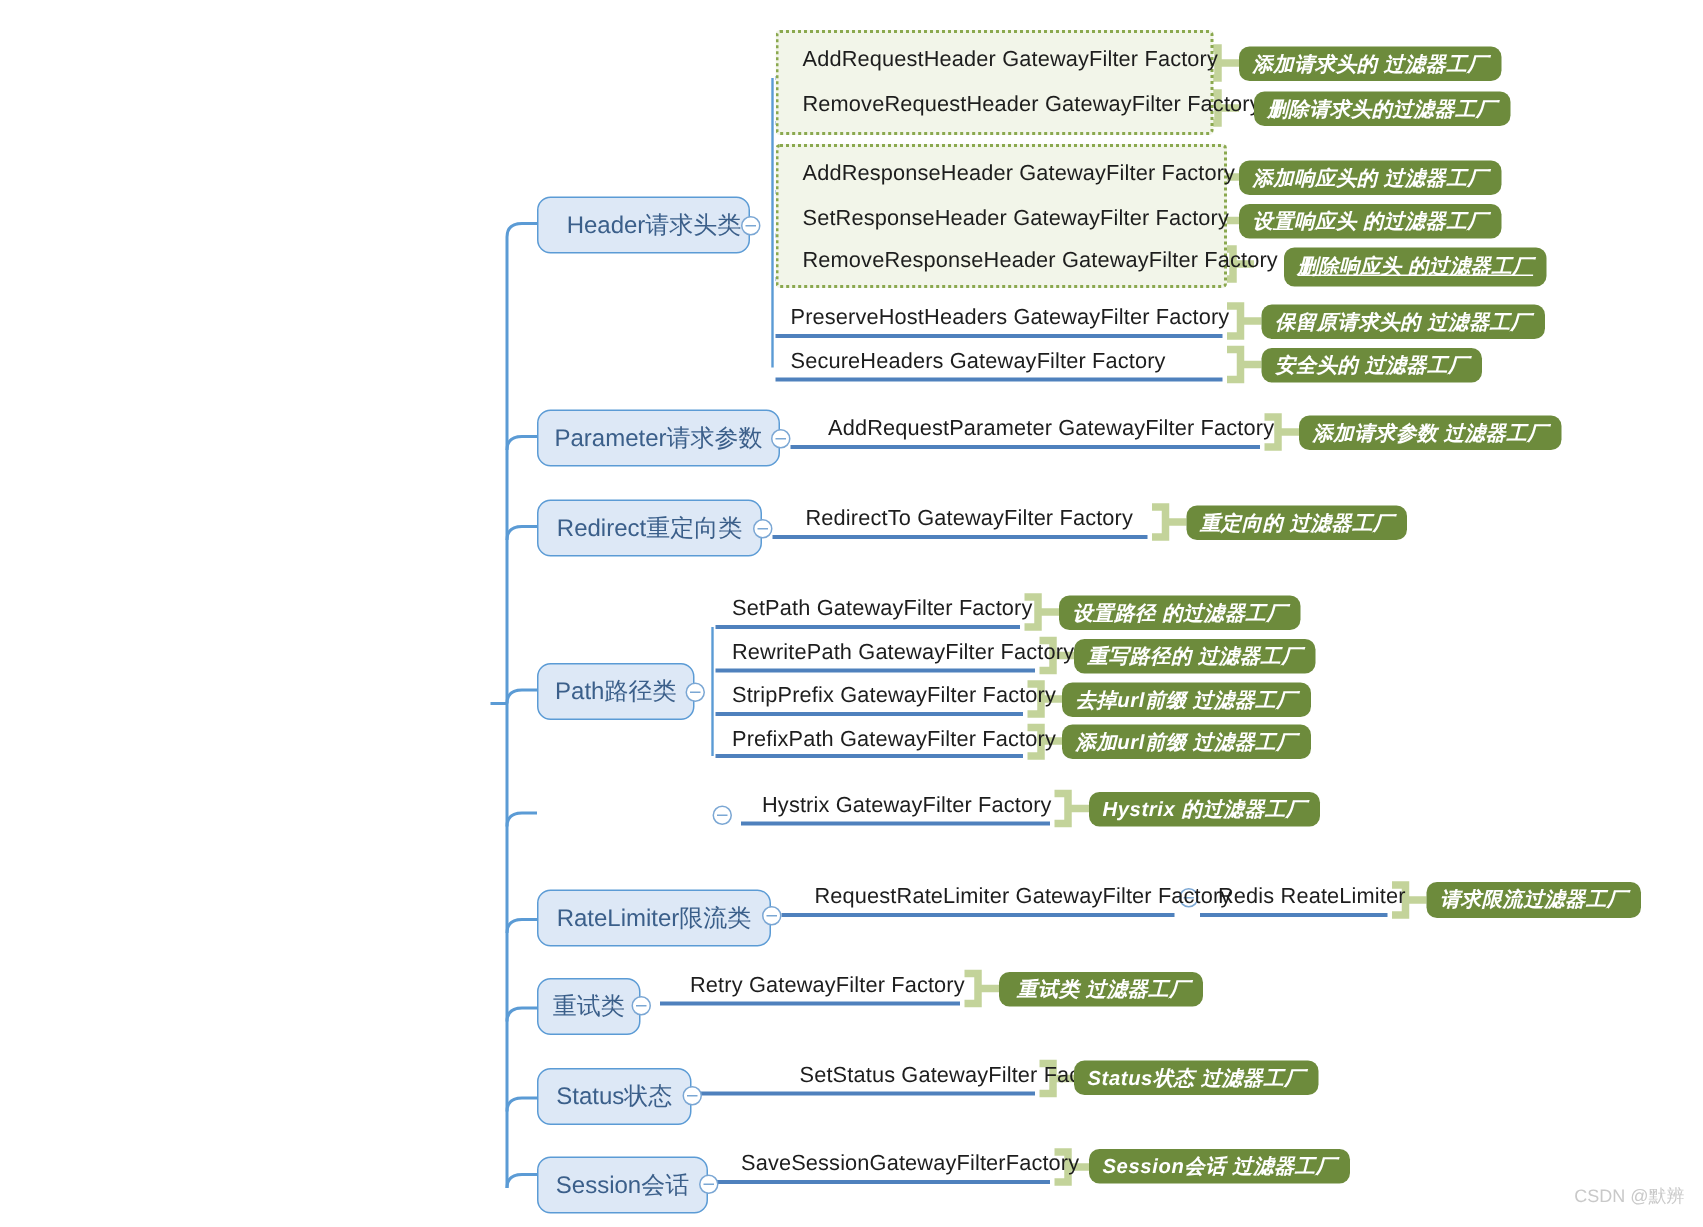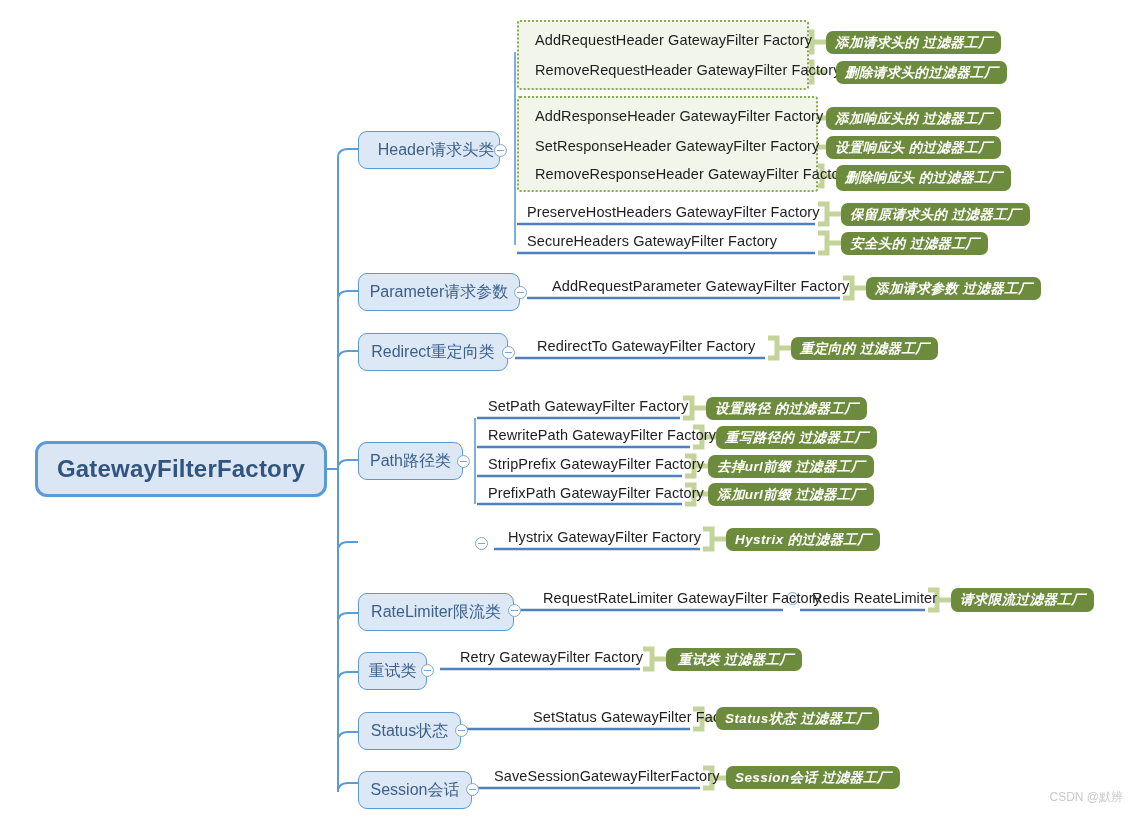--- a/index.html
+++ b/index.html
@@ -236,23 +236,20 @@
         <path d="M702 719 H716"></path>
 
       <path d="M703 768 H712 V788 H703"></path>
         <path d="M712 778 H726"></path>
     </g>
   </svg>
 
   <div class="group-box" style="left:517px; top:20px; width:292px; height:70px;"></div>
   <div class="group-box" style="left:517px; top:96px; width:301px; height:96px;"></div>
 
-  <div class="root-node">
-    <span>GatewayFilterFactory</span>
-  </div>
 
   <div class="cat-node" style="left:358px; top:131px; width:142px; height:38px;padding-left:24px;">
     <span>Header请求头类</span>
   </div>
   <div class="toggle" style="left:494px; top:144px;"></div>
 
   <div class="cat-node" style="left:358px; top:273px; width:162px; height:38px;">
     <span>Parameter请求参数</span>
   </div>
   <div class="toggle" style="left:514px; top:286px;"></div>
@@ -312,21 +309,21 @@
   <div class="leaf" style="left:812px; top:590px;">Redis ReateLimiter</div>
 
   <div class="leaf" style="left:460px; top:649px;">Retry GatewayFilter Factory</div>
   <div class="leaf" style="left:487px; top:709px;margin-left:46px;">SetStatus GatewayFilter Factory</div>
   <div class="leaf" style="left:494px; top:768px;">SaveSessionGatewayFilterFactory</div>
 
   <div class="pill" style="left:826px; top:31px; height:23px;">添加请求头的 过滤器工厂</div>
   <div class="pill" style="left:836px; top:61px; height:23px;">删除请求头的过滤器工厂</div>
   <div class="pill" style="left:826px; top:107px; height:23px;">添加响应头的 过滤器工厂</div>
   <div class="pill" style="left:826px; top:136px; height:23px;text-align:center;">设置响应头 的过滤器工厂</div>
-  <div class="pill" style="left:836px; top:165px; height:26px;">删除响应头 的过滤器工厂</div>
+  <div class="pill" style="left:856px; top:165px; height:26px;text-decoration:underline;">删除响应头 的过滤器工厂</div>
   <div class="pill" style="left:841px; top:203px; height:23px;">保留原请求头的 过滤器工厂</div>
   <div class="pill" style="left:841px; top:232px; height:23px;">安全头的 过滤器工厂</div>
   <div class="pill" style="left:866px; top:277px; height:23px;">添加请求参数 过滤器工厂</div>
   <div class="pill" style="left:791px; top:337px; height:23px;">重定向的 过滤器工厂</div>
   <div class="pill" style="left:706px; top:397px; height:23px;">设置路径 的过滤器工厂</div>
   <div class="pill" style="left:716px; top:426px; height:23px;">重写路径的 过滤器工厂</div>
   <div class="pill" style="left:708px; top:455px; height:23px;">去掉url前缀 过滤器工厂</div>
   <div class="pill" style="left:708px; top:483px; height:23px;">添加url前缀 过滤器工厂</div>
   <div class="pill" style="left:726px; top:528px; height:23px;">Hystrix 的过滤器工厂</div>
   <div class="pill" style="left:951px; top:588px; height:24px;">请求限流过滤器工厂</div>

